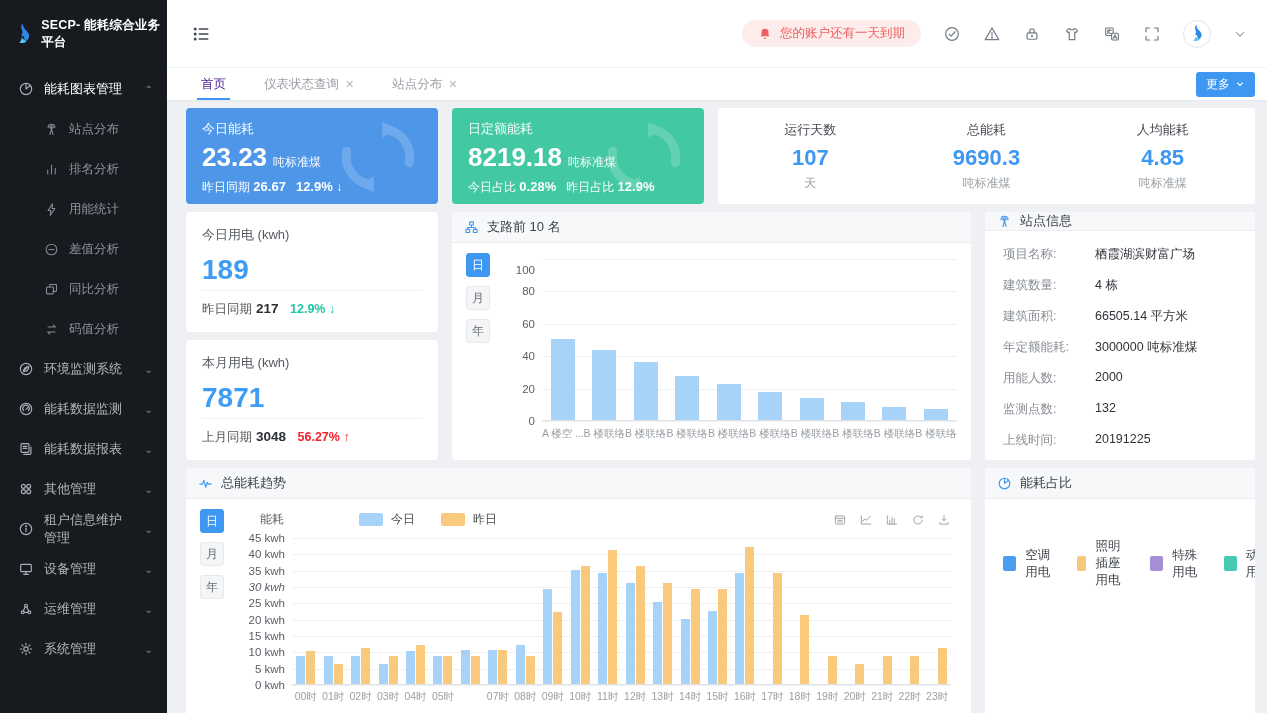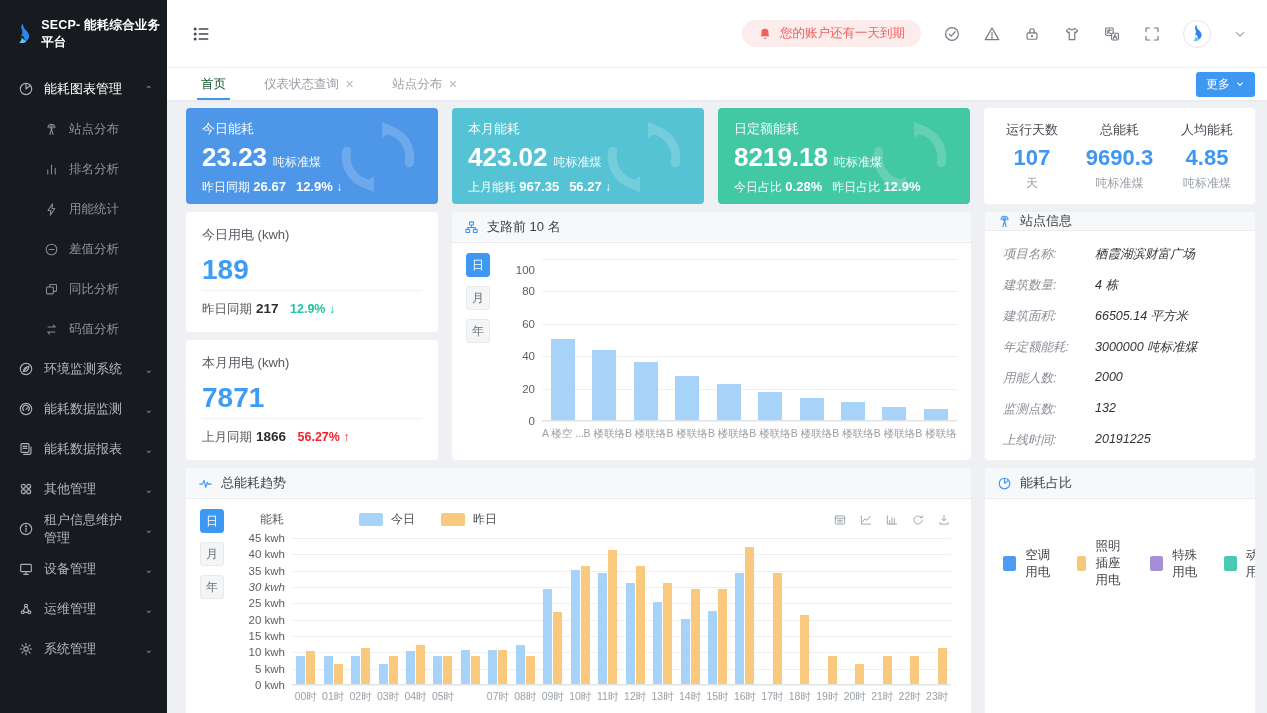--- a/index.html
+++ b/index.html
@@ -23,21 +23,21 @@
   .topbar { height:67px; background:#fff; display:flex; align-items:center; padding:0 20px 0 24px; }
   .collapse-btn { color:#3f4753; cursor:pointer;}
   .topbar-right { margin-left:auto; display:flex; align-items:center; gap:22px;}
   .notice-pill { display:flex; align-items:center; gap:8px; background:#fdecec; color:#f15f5f; border-radius:15px; padding:5px 16px; font-size:12.5px; cursor:pointer;}
   .hicon { width:18px; height:18px; color:#757b84; cursor:pointer;}
   .avatar { width:28px; height:28px; border-radius:50%; border:1px solid #e3e6ea; background:#fff; display:flex; align-items:center; justify-content:center; cursor:pointer;}
   .caret-down { color:#9aa0a8; width:14px; height:14px; cursor:pointer;}
   
   .tabbar { height:33px; background:#fff; border-top:1px solid #f1f2f4; box-shadow:0 1px 2px rgba(0,0,0,.04); display:flex; align-items:center; padding:0 12px 0 24px; position:relative; z-index:2;}
   .tab { display:flex; align-items:center; gap:6px; padding:0 10px; margin-right:18px; height:100%; color:#9a9ea5; font-size:12.5px; cursor:pointer; position:relative;}
-  .tab.active { color:#14532d; }
+  .tab.active { color:#4c1d95; }
   .tab.active::after { content:""; position:absolute; left:6px; right:6px; bottom:0; height:2px; background:#3e97f0;}
   .tab .x { font-size:11px; color:#b4b8be;}
   .more-btn { margin-left:auto; background:#3e97f0; color:#fff; font-size:12px; padding:4px 10px; border-radius:3px; cursor:pointer; display:flex; gap:5px; align-items:center;}
   
   .content { flex:1; padding:8px 12px 0 19px; overflow:hidden;}
   .row { display:flex; gap:14px; margin-bottom:8px;}
   .kpi { flex:0 0 252px; height:96px; border-radius:4px; color:#fff; padding:12px 16px; position:relative; overflow:hidden; cursor:default;}
   .kpi-title { font-size:13px; opacity:.95;}
   .kpi-value { font-size:26px; font-weight:bold; margin-top:4px; display:inline-block;}
   .kpi-unit { font-size:12px; margin-left:6px; opacity:.95;}
@@ -340,33 +340,20 @@
         <div class="kpi-foot">
           <span>昨日同期</span> <b>26.67</b>&nbsp;&nbsp; <b>12.9%</b> <span>↓</span>
         </div>
         <svg class="water" width="84" height="74" viewBox="0 0 100 90" fill="none" stroke="#ffffff" stroke-width="11" stroke-linecap="round">
           <path d="M62 12 A34 34 0 0 1 88 52"></path>
             <polygon points="55,2 72,10 55,22" fill="#ffffff" stroke="none"></polygon>
           <path d="M38 78 A34 34 0 0 1 12 38"></path>
             <polygon points="45,88 28,80 45,68" fill="#ffffff" stroke="none"></polygon>
         </svg>
       </div>
-      <div class="kpi" id="kpi1" style="background: rgb(86, 195, 212);">
-        <div class="kpi-title">本月能耗</div>
-        <div><span class="kpi-value">423.02</span><span class="kpi-unit">吨标准煤</span></div>
-        <div class="kpi-foot">
-          <span>上月能耗</span> <b>967.35</b>&nbsp;&nbsp; <b>56.27</b> <span>↓</span>
-        </div>
-        <svg class="water" width="84" height="74" viewBox="0 0 100 90" fill="none" stroke="#ffffff" stroke-width="11" stroke-linecap="round">
-          <path d="M62 12 A34 34 0 0 1 88 52"></path>
-            <polygon points="55,2 72,10 55,22" fill="#ffffff" stroke="none"></polygon>
-          <path d="M38 78 A34 34 0 0 1 12 38"></path>
-            <polygon points="45,88 28,80 45,68" fill="#ffffff" stroke="none"></polygon>
-        </svg>
-      </div>
       <div class="kpi" id="kpi2" style="background: rgb(66, 200, 162);">
         <div class="kpi-title">日定额能耗</div>
         <div><span class="kpi-value">8219.18</span><span class="kpi-unit">吨标准煤</span></div>
         <div class="kpi-foot">
           <span>今日占比</span> <b>0.28%</b>&nbsp;&nbsp; <span>昨日占比</span> <b>12.9%</b>
         </div>
         <svg class="water" width="84" height="74" viewBox="0 0 100 90" fill="none" stroke="#ffffff" stroke-width="11" stroke-linecap="round">
           <path d="M62 12 A34 34 0 0 1 88 52"></path>
             <polygon points="55,2 72,10 55,22" fill="#ffffff" stroke="none"></polygon>
           <path d="M38 78 A34 34 0 0 1 12 38"></path>
@@ -399,21 +386,21 @@
           <div class="ucard-value">189</div>
           <div class="ucard-foot">
             <span>昨日同期</span><b>217</b>
             <span class="pct-down"><span>12.9%</span> <span>↓</span></span>
           </div>
         </div>
         <div class="ucard">
           <div class="ucard-title">本月用电 (kwh)</div>
           <div class="ucard-value">7871</div>
           <div class="ucard-foot">
-            <span>上月同期</span><b>1866</b>
+            <span>上月同期</span><b>3048</b>
             <span class="pct-up"><span>56.27%</span> <span>↑</span></span>
           </div>
         </div>
       </div>
 
       <div class="panel midpanel">
         <div class="panel-head">
           <svg class="picon" viewBox="0 0 24 24" fill="none" stroke="currentColor" stroke-width="1.8" stroke-linejoin="round">
             <rect x="9" y="3" width="6" height="5" rx="1"></rect>
               <rect x="3" y="15" width="6" height="5" rx="1"></rect>
@@ -475,21 +462,21 @@
 
       <div class="panel rightcol">
         <div class="panel-head">
           <svg class="picon" viewBox="0 0 24 24" fill="none" stroke="currentColor" stroke-width="1.8" stroke-linecap="round">
             <path d="M6.5 9 a5.5 5.5 0 0 1 11 0 M9.2 9 a2.8 2.8 0 0 1 5.6 0"></path>
               <circle cx="12" cy="9.5" r="1.2" fill="currentColor"></circle>
               <path d="M12 11 L9.5 20 M12 11 L14.5 20"></path>
           </svg>
           <span>站点信息</span>
         </div>
-        <div class="panel-body" id="site-info-body" style="padding:8px 14px;font-style:italic;">
+        <div class="panel-body" id="site-info-body" style="padding:8px 14px;">
             <div class="info-row">
               <span class="info-label">项目名称:</span>
     <span class="info-value">栖霞湖滨财富广场</span>
             </div>
             <div class="info-row">
               <span class="info-label">建筑数量:</span>
     <span class="info-value">4 栋</span>
             </div>
             <div class="info-row">
               <span class="info-label">建筑面积:</span>

